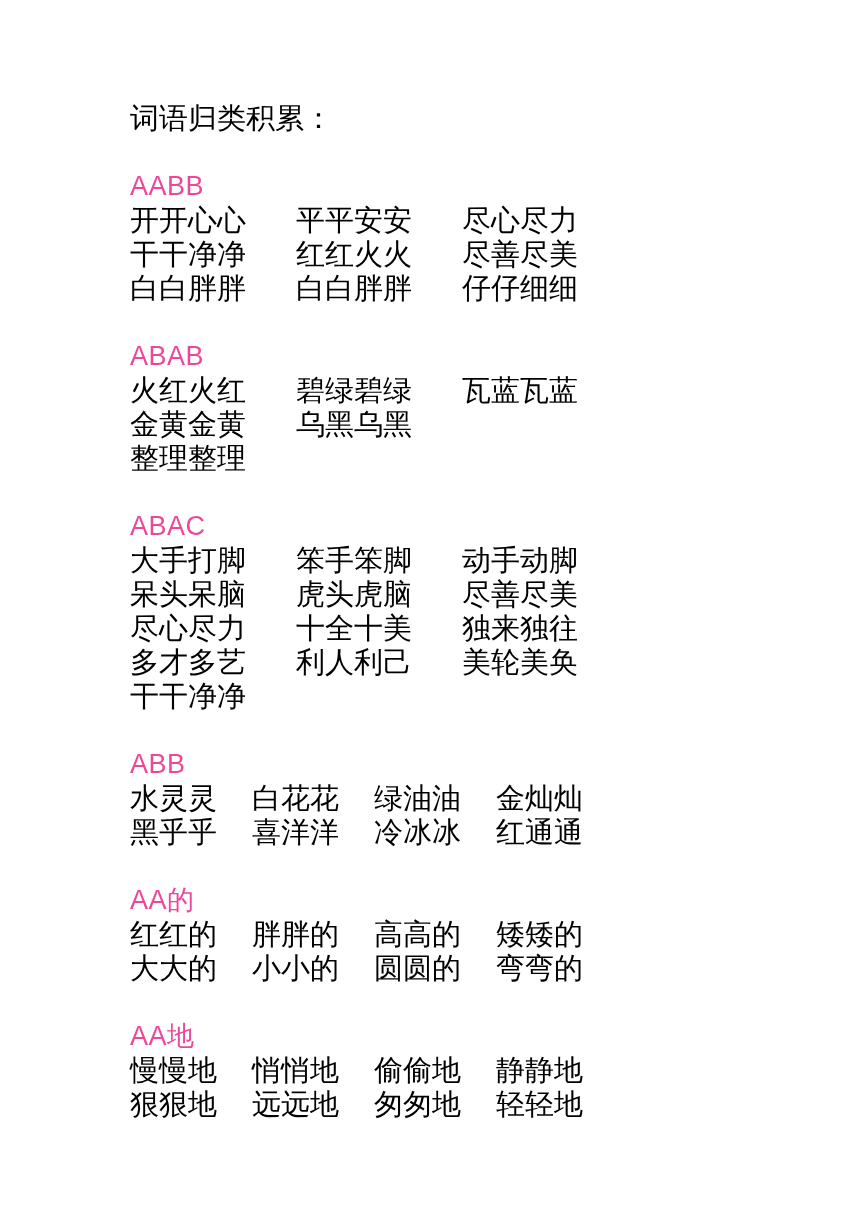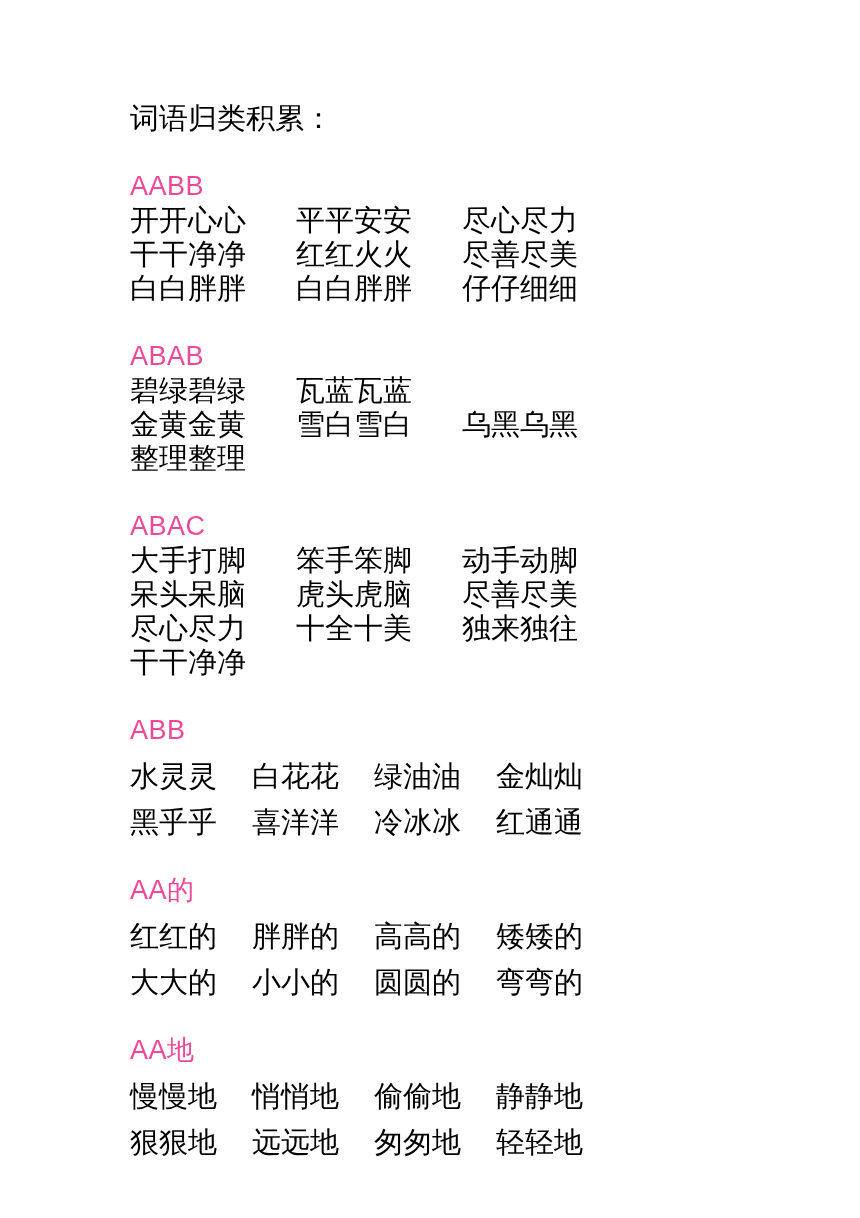--- a/index.html
+++ b/index.html
@@ -46,21 +46,21 @@
   }
   .word {
     font-family: Liberation Serif, serif;
     font-size: 29px;
     line-height: 34px;
     color: #000000;
     white-space: nowrap;
     flex: 0 0 auto;
   }
   .cols3 .word { width: 166px; }
-  .cols4 .word { width: 122px; margin-top: 12px; }
+  .cols4 .word { width: 122px; }
   .cols3 .word:last-child,
   .cols4 .word:last-child { width: auto; }
 </style>
 </head>
 <body>
 
 <div class="page">
   <div class="content">
 
     <div class="doc-title">词语归类积累：</div>
@@ -80,26 +80,26 @@
       <div class="word-row cols3">
         <span class="word">白白胖胖</span>
         <span class="word">白白胖胖</span>
         <span class="word">仔仔细细</span>
       </div>
     </div>
 
     <div class="section">
       <div class="section-heading">ABAB</div>
       <div class="word-row cols3">
+        <span class="word">火红火红</span>
         <span class="word">碧绿碧绿</span>
         <span class="word">瓦蓝瓦蓝</span>
       </div>
       <div class="word-row cols3">
         <span class="word">金黄金黄</span>
-        <span class="word">雪白雪白</span>
         <span class="word">乌黑乌黑</span>
       </div>
       <div class="word-row cols3">
         <span class="word">整理整理</span>
       </div>
     </div>
 
     <div class="section">
       <div class="section-heading">ABAC</div>
       <div class="word-row cols3">
@@ -109,20 +109,25 @@
       </div>
       <div class="word-row cols3">
         <span class="word">呆头呆脑</span>
         <span class="word">虎头虎脑</span>
         <span class="word">尽善尽美</span>
       </div>
       <div class="word-row cols3">
         <span class="word">尽心尽力</span>
         <span class="word">十全十美</span>
         <span class="word">独来独往</span>
+      </div>
+      <div class="word-row cols3">
+        <span class="word">多才多艺</span>
+        <span class="word">利人利己</span>
+        <span class="word">美轮美奂</span>
       </div>
       <div class="word-row cols3">
         <span class="word">干干净净</span>
       </div>
     </div>
 
     <div class="section">
       <div class="section-heading">ABB</div>
       <div class="word-row cols4">
         <span class="word">水灵灵</span>

